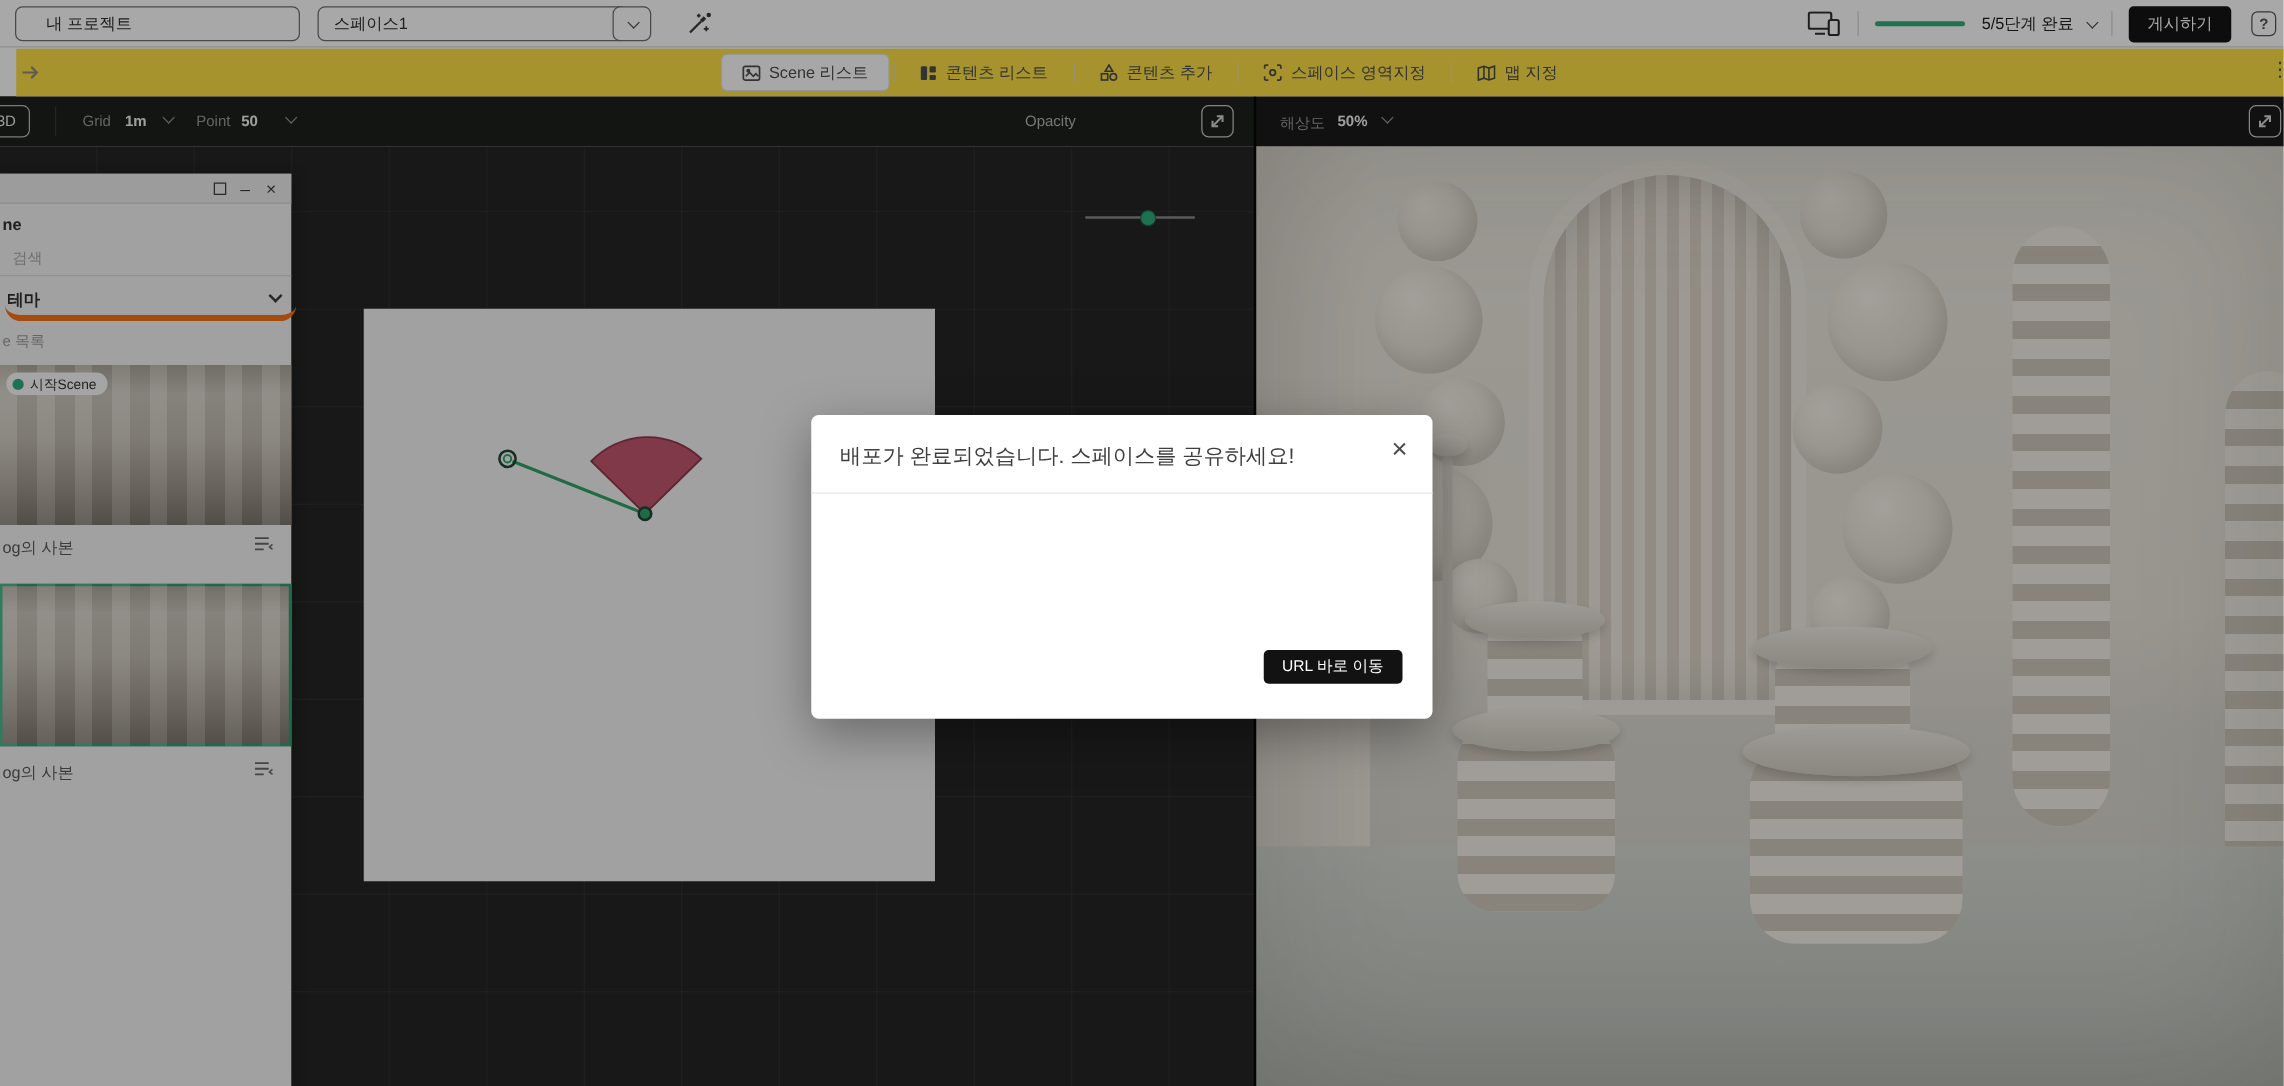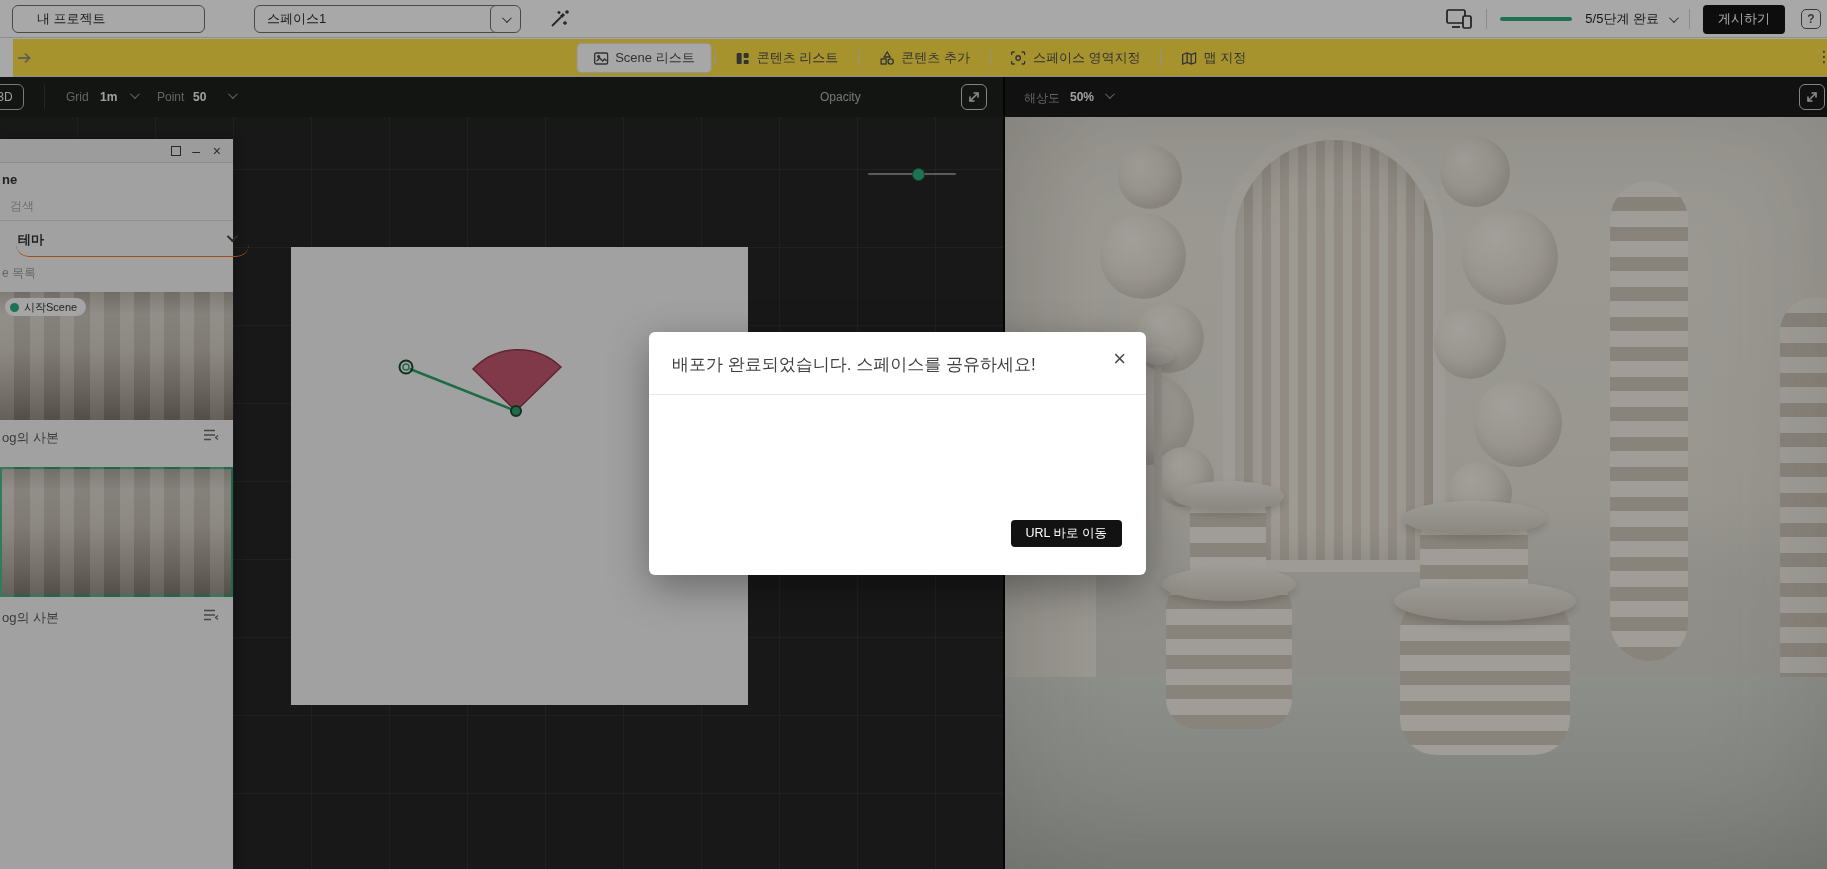--- a/index.html
+++ b/index.html
@@ -61,21 +61,21 @@
   .pv-vignette { position:absolute; inset:0; box-shadow:inset 0 0 120px rgba(70,70,60,.18); }
 
   
   .scene-panel { position:absolute; left:0; top:139px; width:233px; height:730px; background:#f5f5f5; box-shadow:2px 0 10px rgba(0,0,0,.25); z-index:6; }
   .sp-titlebar { position:absolute; left:0; top:0; width:233px; height:24px; background:#ededed; border-bottom:1px solid #d8d8d8; }
   .sp-ctrl { position:absolute; top:4px; color:#3f3f3f; font-size:14px; line-height:16px; cursor:pointer; }
   .sp-box { position:absolute; top:7px; width:10px; height:10px; border:1.4px solid #3f3f3f; cursor:pointer; }
   .sp-title { position:absolute; left:2px; top:33px; font-size:13px; font-weight:bold; color:#2f2f2f; }
   .sp-search { position:absolute; left:0px; top:52px; width:233px; height:30px; border:none; border-bottom:1px solid #dcdcdc; background:transparent; font-size:12px; color:#444; padding:0 10px; font-family:inherit; }
   .sp-search::placeholder { color:#a8a8a8; }
-  .sp-theme { position:absolute; left:16px; top:83px; width:233px; height:35px; border-bottom:1px solid #f97316; cursor:pointer;border-radius:13px; }
+  .sp-theme { position:absolute; left:4px; top:83px; width:233px; height:35px; border-bottom:5px solid #f97316; cursor:pointer;border-radius:13px; }
   .sp-theme-label { position:absolute; left:2px; top:9px; font-size:13px; font-weight:bold; color:#2f2f2f; }
   .sp-list-label { position:absolute; left:2px; top:126px; font-size:12px; color:#9a9a9a; }
   .thumb { position:absolute; left:0; width:233px; height:128px;
     background:linear-gradient(180deg,#b9b2a7 0%, #d9d3ca 18%, #cfc8bd 45%, #a89f94 78%, #867f75 100%);
     overflow:hidden; }
   .thumb::after { content:""; position:absolute; inset:0;
     background:repeating-linear-gradient(90deg, rgba(255,255,255,.14) 0 14px, rgba(0,0,0,.07) 14px 30px); }
   .thumb.selected { outline:2px solid #2eae7c; outline-offset:-2px; }
   .scene-badge { position:absolute; left:5px; top:6px; height:18px; background:#fafafa; border-radius:10px; display:flex; align-items:center; gap:5px; padding:0 9px 0 5px; z-index:2; }
   .scene-badge .dot { width:9px; height:9px; border-radius:50%; background:#2eae7c; }
@@ -102,21 +102,21 @@
   .go-btn { position:absolute; right:24px; bottom:28px; height:27px; padding:0 15px; background:#121212; color:#fff; font-size:12.5px; border:none; border-radius:4px; cursor:pointer; font-family:inherit; }
 
   svg { display:block; }
 </style>
 </head>
 <body>
 
 <div id="app">
 
   <div class="topbar">
-    <input class="tb-input" style="left: 12px; width: 193px; padding-left: 24px;" value="내 프로젝트">
+    <input class="tb-input" style="left: 12px; width: 228px; padding-left: 24px;" value="내 프로젝트">
     <input class="tb-input" style="left: 254px; width: 248px;" value="스페이스1">
     <div class="tb-btn" style="left:490px; width:31px;">
       <span class="chev dark"></span>
     </div>
     <span style="position:absolute; left:548px; top:8px;">
       <svg width="22" height="22" viewBox="0 0 22 22" fill="none" stroke="#3a3a3a" stroke-width="1.8">
         <path d="M4 18 L13 9"></path>
           <path d="M13 9 L16 6" stroke-width="3"></path>
         <path d="M17 13 v4 M15 15 h4" stroke-width="1.4"></path>
         <path d="M11 3 v3 M9.5 4.5 h3" stroke-width="1.4"></path>

